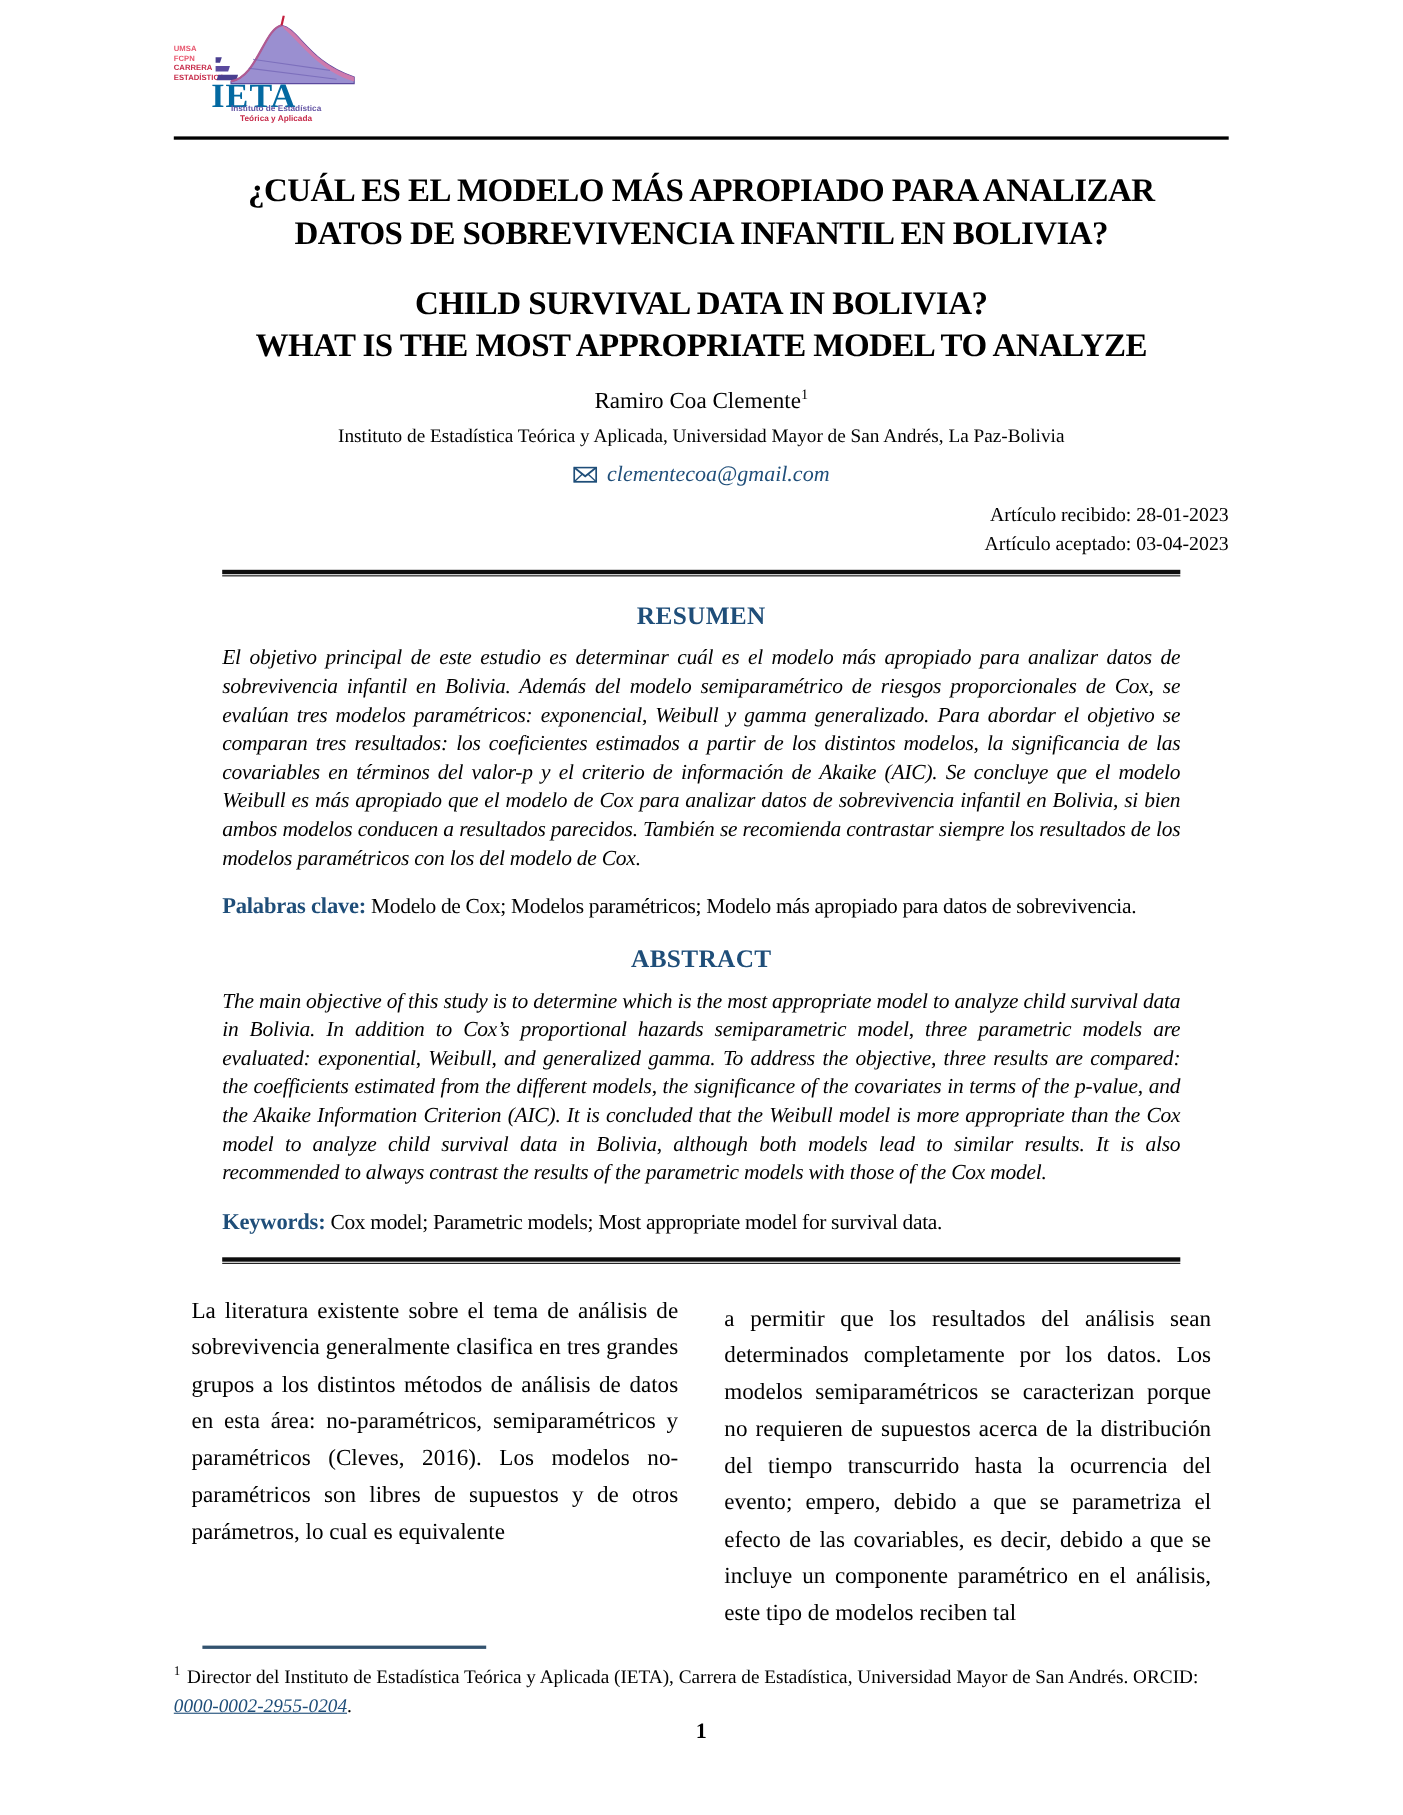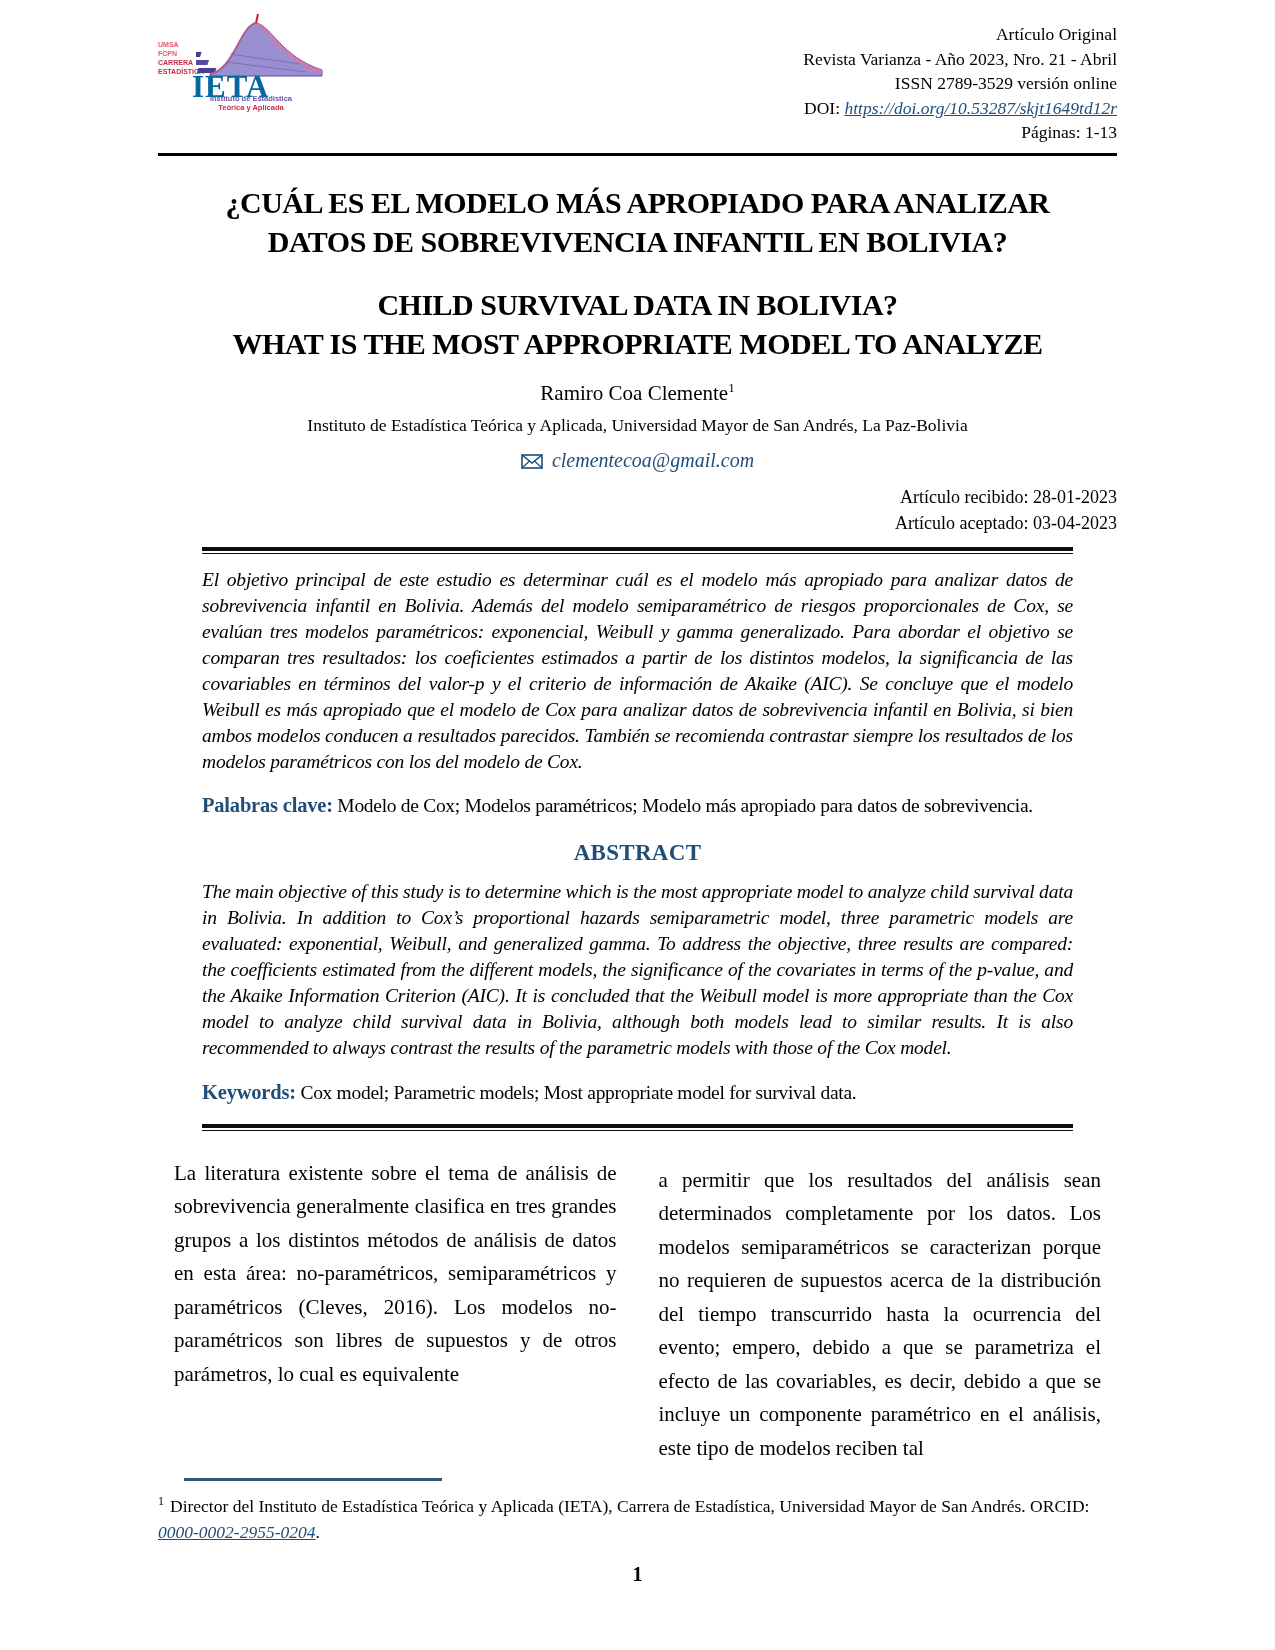--- a/index.html
+++ b/index.html
@@ -93,27 +93,20 @@
         <line x1="60" y1="9" x2="62" y2="0" stroke="#c41f3e" stroke-width="2"></line>
         <line x1="30" y1="48" x2="110" y2="58" stroke="#6a5bb0" stroke-width="1" opacity="0.6"></line>
         <line x1="34" y1="40" x2="104" y2="50" stroke="#6a5bb0" stroke-width="1" opacity="0.6"></line>
       </svg>
       <div class="logo-acronym">IETA</div>
       <div class="logo-sub">
         <div class="l1">Instituto de Estadística</div>
         <div class="l2">Teórica y Aplicada</div>
       </div>
     </div>
-    <div class="meta">
-      <div>Artículo Original</div>
-      <div>Revista Varianza - Año 2023, Nro. 21 - Abril</div>
-      <div>ISSN 2789-3529 versión online</div>
-      <div><span>DOI: </span><a class="link">https://doi.org/10.53287/skjt1649td12r</a></div>
-      <div>Páginas: 1-13</div>
-    </div>
   </div>
   <div class="rule-single"></div>
 
   <h1 class="title-es">
     <span class="tline">¿CUÁL ES EL MODELO MÁS APROPIADO PARA ANALIZAR</span>
     <span class="tline">DATOS DE SOBREVIVENCIA INFANTIL EN BOLIVIA?</span>
   </h1>
   <h1 class="title-en">
     <span class="tline">CHILD SURVIVAL DATA IN BOLIVIA?</span>
     <span class="tline">WHAT IS THE MOST APPROPRIATE MODEL TO ANALYZE</span>
@@ -131,20 +124,21 @@
   </div>
 
   <div class="dates">
     <div>Artículo recibido: 28-01-2023</div>
     <div>Artículo aceptado: 03-04-2023</div>
   </div>
 
   <div class="rule-double"></div>
 
   <div class="sect">
+    <div class="sect-heading">RESUMEN</div>
     <p class="sect-body">El objetivo principal de este estudio es determinar cuál es el modelo más apropiado para analizar datos de sobrevivencia infantil en Bolivia. Además del modelo semiparamétrico de riesgos proporcionales de Cox, se evalúan tres modelos paramétricos: exponencial, Weibull y gamma generalizado. Para abordar el objetivo se comparan tres resultados: los coeficientes estimados a partir de los distintos modelos, la significancia de las covariables en términos del valor-p y el criterio de información de Akaike (AIC). Se concluye que el modelo Weibull es más apropiado que el modelo de Cox para analizar datos de sobrevivencia infantil en Bolivia, si bien ambos modelos conducen a resultados parecidos. También se recomienda contrastar siempre los resultados de los modelos paramétricos con los del modelo de Cox.</p>
     <div class="kw-line"><span class="kw-label">Palabras clave:</span><span> Modelo de Cox; Modelos paramétricos; Modelo más apropiado para datos de sobrevivencia.</span></div>
 
     <div class="sect-heading">ABSTRACT</div>
     <p class="sect-body">The main objective of this study is to determine which is the most appropriate model to analyze child survival data in Bolivia. In addition to Cox’s proportional hazards semiparametric model, three parametric models are evaluated: exponential, Weibull, and generalized gamma. To address the objective, three results are compared: the coefficients estimated from the different models, the significance of the covariates in terms of the p-value, and the Akaike Information Criterion (AIC). It is concluded that the Weibull model is more appropriate than the Cox model to analyze child survival data in Bolivia, although both models lead to similar results. It is also recommended to always contrast the results of the parametric models with those of the Cox model.</p>
     <div class="kw-line"><span class="kw-label">Keywords:</span><span> Cox model; Parametric models; Most appropriate model for survival data.</span></div>
   </div>
 
   <div class="rule-double lower"></div>
 

